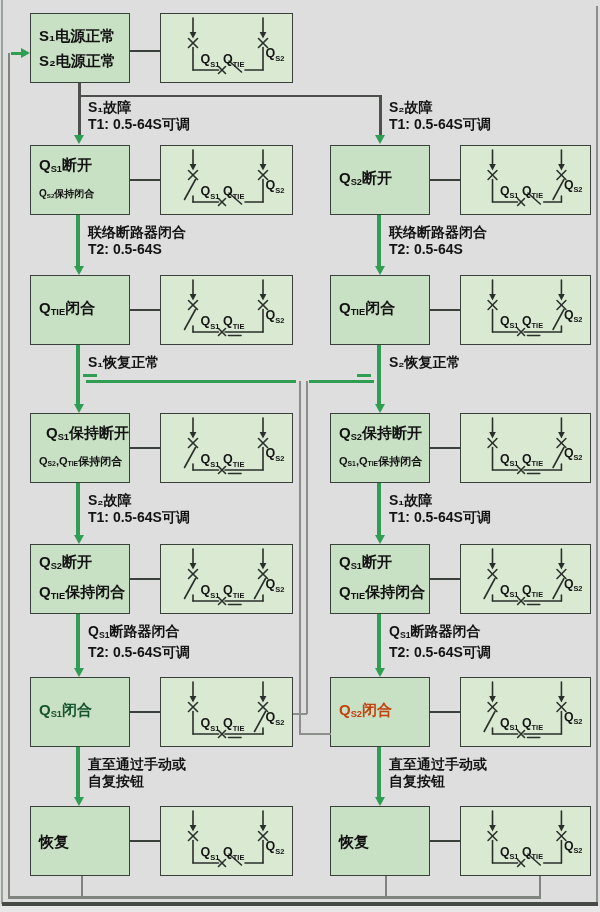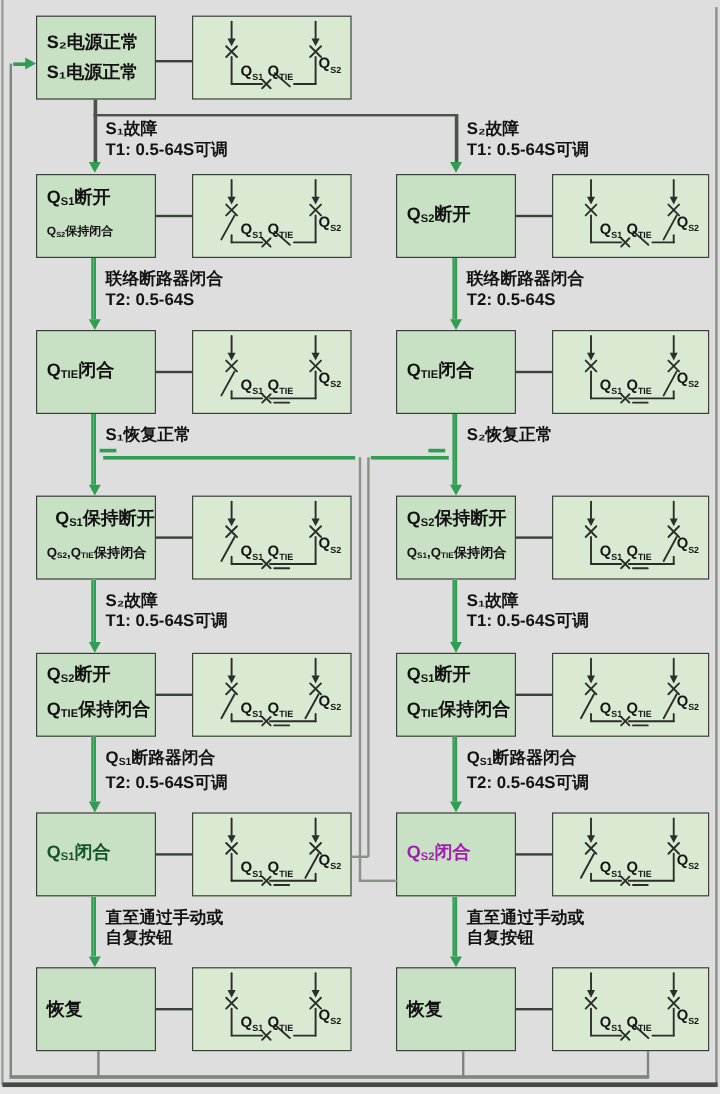--- a/index.html
+++ b/index.html
@@ -12,22 +12,22 @@
 </style>
 </head>
 <body>
 
 <div id="canvas" style="background: rgb(222, 222, 222);">
     <div class="abs" style="left: 1px; top: 0px; width: 1.5px; height: 904px; background: rgb(154, 160, 154);"></div>
     <div class="abs" style="left: 596px; top: 6px; width: 1.5px; height: 898px; background: rgb(139, 144, 139);"></div>
     <div class="abs" style="left: 2px; top: 902px; width: 596px; height: 3.5px; background: rgb(69, 74, 69);"></div>
     <div class="abs" style="left: 0px; top: 906px; width: 600px; height: 6px; background: rgb(231, 231, 231);"></div>
     <div class="abs" style="left: 30px; top: 13px; width: 100px; height: 70px; background: rgb(200, 224, 195); border: 1.5px solid rgb(58, 64, 58); display: flex; flex-direction: column; justify-content: center; padding-left: 8px; font-weight: bold; color: rgb(18, 18, 18);">
+      <div style="font-size: 15px; line-height: 25px; white-space: nowrap;">S₁电源正常</div>
       <div style="font-size: 15px; line-height: 25px; white-space: nowrap;">S₂电源正常</div>
-      <div style="font-size: 15px; line-height: 25px; white-space: nowrap;">S₁电源正常</div>
     </div>
     <div class="abs" style="left: 160px; top: 13px; width: 133px; height: 70px; background: rgb(217, 233, 210); border: 1.5px solid rgb(58, 64, 58);"><svg width="130" height="67" viewBox="0 0 130 67" preserveAspectRatio="none">
         <g stroke="#2b2f2b" stroke-width="1.6" fill="none" stroke-linecap="round">
           <line x1="32" y1="4" x2="32" y2="18"></line>
           <polygon points="28.6,18 35.4,18 32,24.5" fill="#2b2f2b" stroke="none"></polygon>
           <line x1="27.5" y1="24.5" x2="36.5" y2="33.5"></line>
           <line x1="36.5" y1="24.5" x2="27.5" y2="33.5"></line>
           <line x1="32" y1="33.5" x2="32" y2="56"></line>
           <line x1="102" y1="4" x2="102" y2="18"></line>
           <polygon points="98.6,18 105.4,18 102,24.5" fill="#2b2f2b" stroke="none"></polygon>
@@ -336,21 +336,21 @@
           <line x1="64" y1="56" x2="102" y2="56"></line>
           <line x1="67.5" y1="59.5" x2="80" y2="59.5"></line>
         </g>
         <g fill="#151515" font-size="12.5" font-weight="bold">
           <text x="39.5" y="49">Q<tspan dy="3.5" font-size="7.5">S1</tspan></text>
           <text x="62" y="49">Q<tspan dy="3.5" font-size="7.5">TIE</tspan></text>
           <text x="104.5" y="43">Q<tspan dy="3.5" font-size="7.5">S2</tspan></text>
         </g>
       </svg></div>
     <div class="abs" style="left: 430px; top: 577.5px; width: 30px; height: 2px; background: rgb(58, 64, 58);"></div>
-    <div class="abs" style="left: 330px; top: 677px; width: 100px; height: 70px; background: rgb(200, 224, 195); border: 1.5px solid rgb(58, 64, 58); display: flex; flex-direction: column; justify-content: center; padding-left: 8px; font-weight: bold; color: #a21caf;">
+    <div class="abs" style="left: 330px; top: 677px; width: 100px; height: 70px; background: rgb(200, 224, 195); border: 1.5px solid rgb(58, 64, 58); display: flex; flex-direction: column; justify-content: center; padding-left: 8px; font-weight: bold; color: #c2410c;">
       <div style="font-size: 15px; line-height: 25px; white-space: nowrap;">Q<span class="sb">S2</span>闭合</div>
     </div>
     <div class="abs" style="left: 460px; top: 677px; width: 131px; height: 70px; background: rgb(217, 233, 210); border: 1.5px solid rgb(58, 64, 58);"><svg width="128" height="67" viewBox="0 0 130 67" preserveAspectRatio="none">
         <g stroke="#2b2f2b" stroke-width="1.6" fill="none" stroke-linecap="round">
           <line x1="32" y1="4" x2="32" y2="18"></line>
           <polygon points="28.6,18 35.4,18 32,24.5" fill="#2b2f2b" stroke="none"></polygon>
           <line x1="27.5" y1="24.5" x2="36.5" y2="33.5"></line>
           <line x1="36.5" y1="24.5" x2="27.5" y2="33.5"></line>
           <line x1="32" y1="50" x2="32" y2="56"></line>
           <line x1="23.5" y1="53.5" x2="34.5" y2="33.5"></line>

